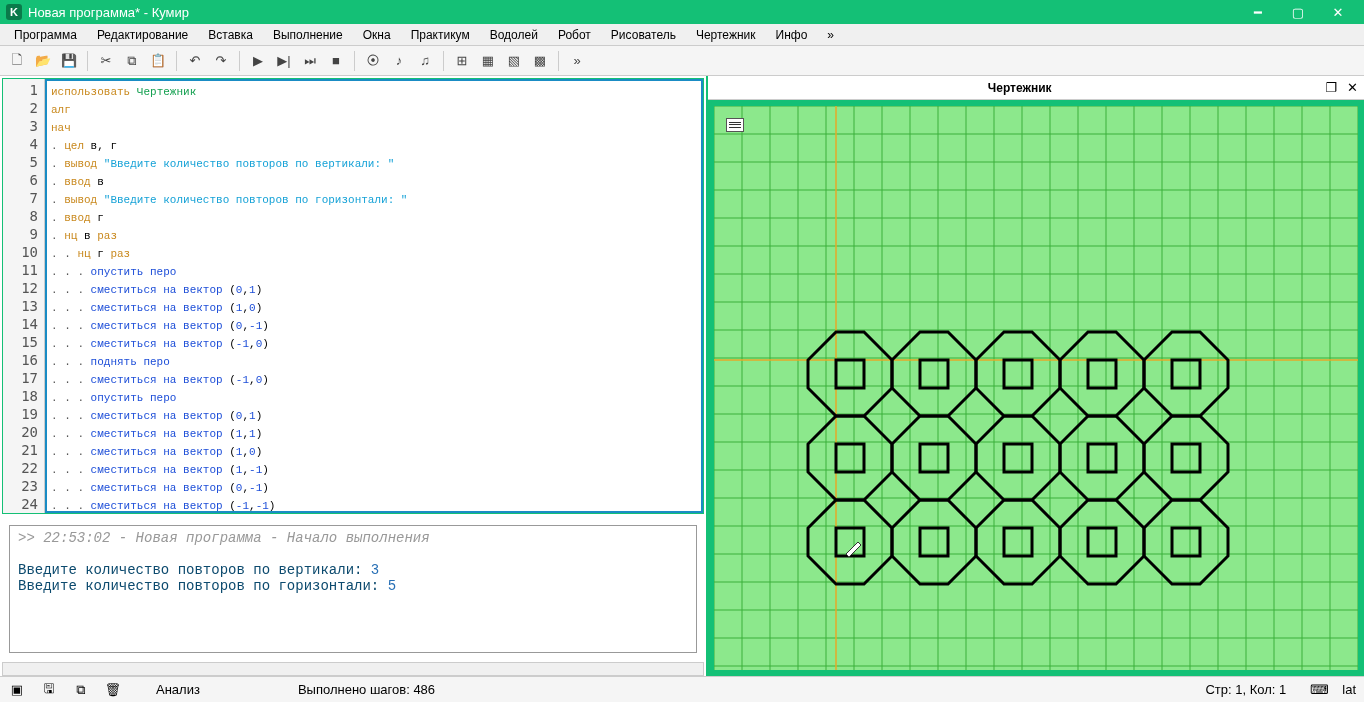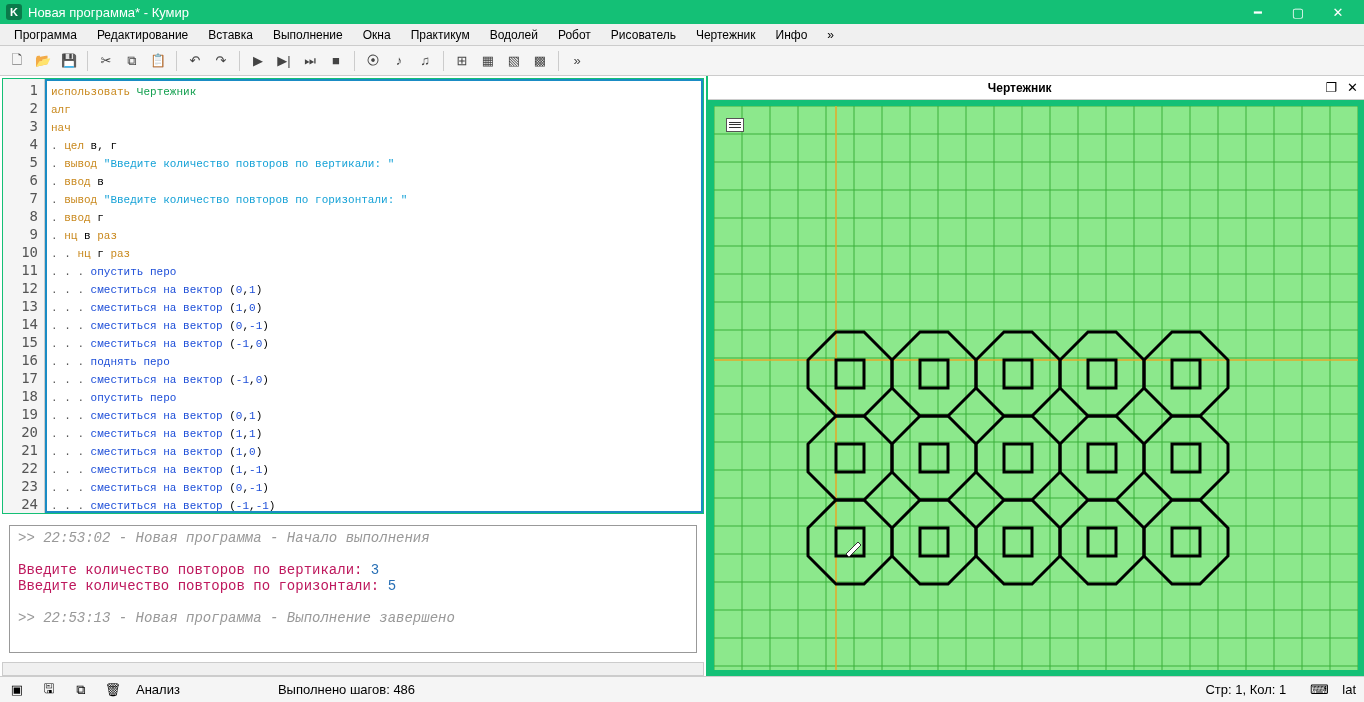--- a/index.html
+++ b/index.html
@@ -18,21 +18,21 @@
 .editor-wrap { flex:1; display:flex; border:1px solid #14c076; margin:2px; overflow:hidden; background:#fff; position:relative; }
 .gutter { width:42px; background:#f5f5f5; border-right:1px solid #ccc; font-family:monospace; font-size:14px; text-align:right; padding:2px 6px 2px 2px; color:#555; line-height:18px; }
 .code { flex:1; font-family:"Courier New",monospace; font-size:11px; font-weight:normal; padding:2px 4px; line-height:18px; white-space:pre; overflow:hidden; border:2px solid #1a8cc4; }
 .kw { color:#c9891e; }
 .lit { color:#1d4ed8; }
 .str { color:#16a2d7; }
 .name { color:#14a050; }
 .dot { color:#555; }
 .console { height:128px; border:1px solid #999; margin:9px; padding:4px 8px; font-family:"Courier New",monospace; font-size:14px; overflow:hidden; background:#fff; }
 .console .log { color:#999; font-style:italic; }
-.console .out { color:#be185d; }
+.console .out { color:#0c4a6e; }
 .console .in { color:#276fb5; }
 .right { flex:1; display:flex; flex-direction:column; }
 .right-header { height:24px; display:flex; align-items:center; padding:0 6px; border-bottom:1px solid #ccc; }
 .right-header .title { flex:1; text-align:center; font-weight:bold; font-size:12px; }
 .canvas-wrap { flex:1; background:#14c076; padding:6px; position:relative; }
 .grid-bg { width:100%; height:100%; background:#8ce88c; position:relative; overflow:hidden; }
 .hamburger { position:absolute; top:12px; left:12px; width:18px; height:14px; background:#fff; border:1px solid #555; display:flex; flex-direction:column; justify-content:space-around; padding:2px; z-index:3; }
 .hamburger div { height:1px; background:#333; }
 .statusbar { height:26px; background:#f5f5f5; border-top:1px solid #ccc; display:flex; align-items:center; padding:0 8px; gap:14px; font-size:13px; }
 .statusbar .spacer { flex:1; }
@@ -123,21 +123,20 @@
 <span class="dot">. . . </span><span class="lit">сместиться на вектор </span>(<span class="lit">0</span>,<span class="lit">-1</span>)
 <span class="dot">. . . </span><span class="lit">сместиться на вектор </span>(<span class="lit">-1</span>,<span class="lit">-1</span>)
 </div>
     </div>
     <div class="console" id="console">
         <div class="log">&gt;&gt; 22:53:02 - Новая программа - Начало выполнения</div>
         <div class="log">&nbsp;</div>
         <div><span class="out">Введите количество повторов по вертикали: </span><span class="in">3</span></div>
         <div><span class="out">Введите количество повторов по горизонтали: </span><span class="in">5</span></div>
         <div class="log">&nbsp;</div>
-        <div class="log">&gt;&gt; 22:53:13 - Новая программа - Выполнение завершено</div>
       </div>
     <div style="height:14px;background:#f0f0f0;border:1px solid #ccc;margin:0 2px;"></div>
   </div>
   <div class="right">
     <div class="right-header">
       <div class="title">Чертежник</div>
       <div style="margin-right:10px;">❐</div>
       <div>✕</div>
     </div>
     <div class="canvas-wrap">
@@ -232,19 +231,19 @@
         </div>
     </div>
   </div>
 </div>
 
 <div class="statusbar">
   <div class="sbtn">▣</div>
   <div class="sbtn">🖫</div>
   <div class="sbtn">⧉</div>
   <div class="sbtn">🗑</div>
-  <div style="text-align:center;">Анализ</div>
+  <div style="margin-left:20px;text-align:center;">Анализ</div>
   <div style="margin-left:84px;">Выполнено шагов: 486</div>
   <div class="spacer"></div>
   <div>Стр: 1, Кол: 1</div>
   <div class="sbtn" style="margin-left:10px;">⌨</div>
   <div>lat</div>
 </div>
 
 </body></html>

